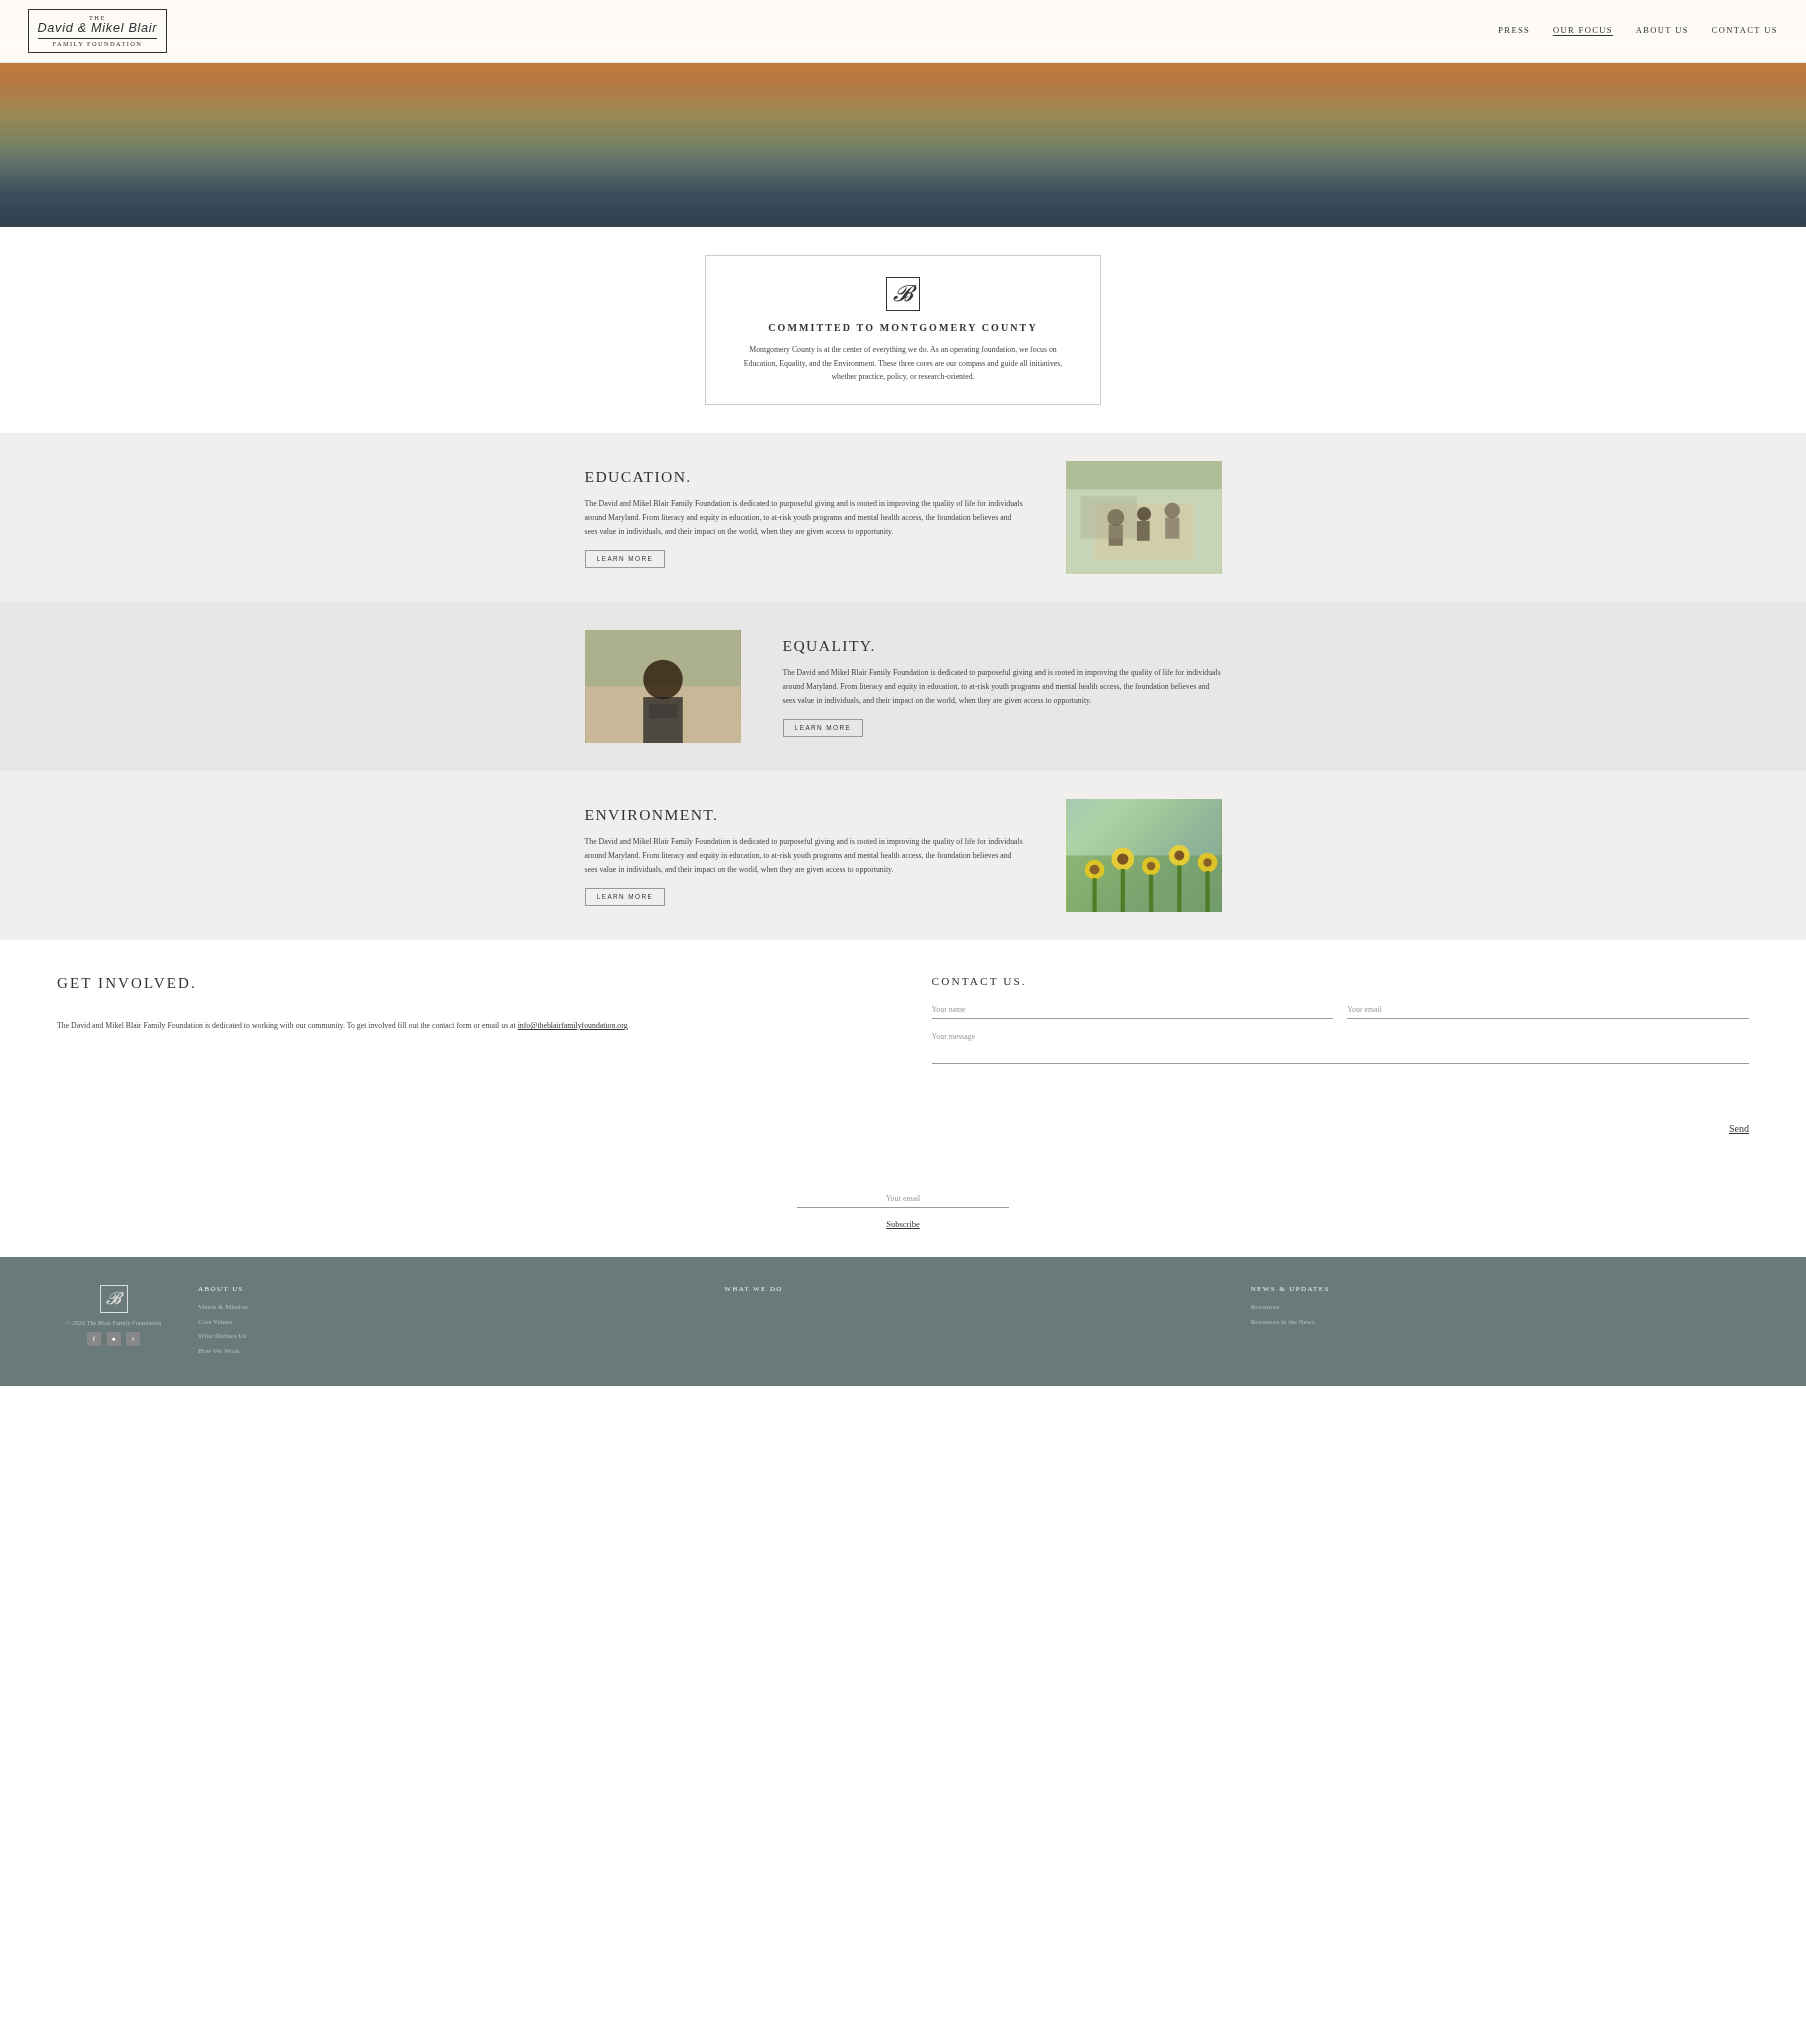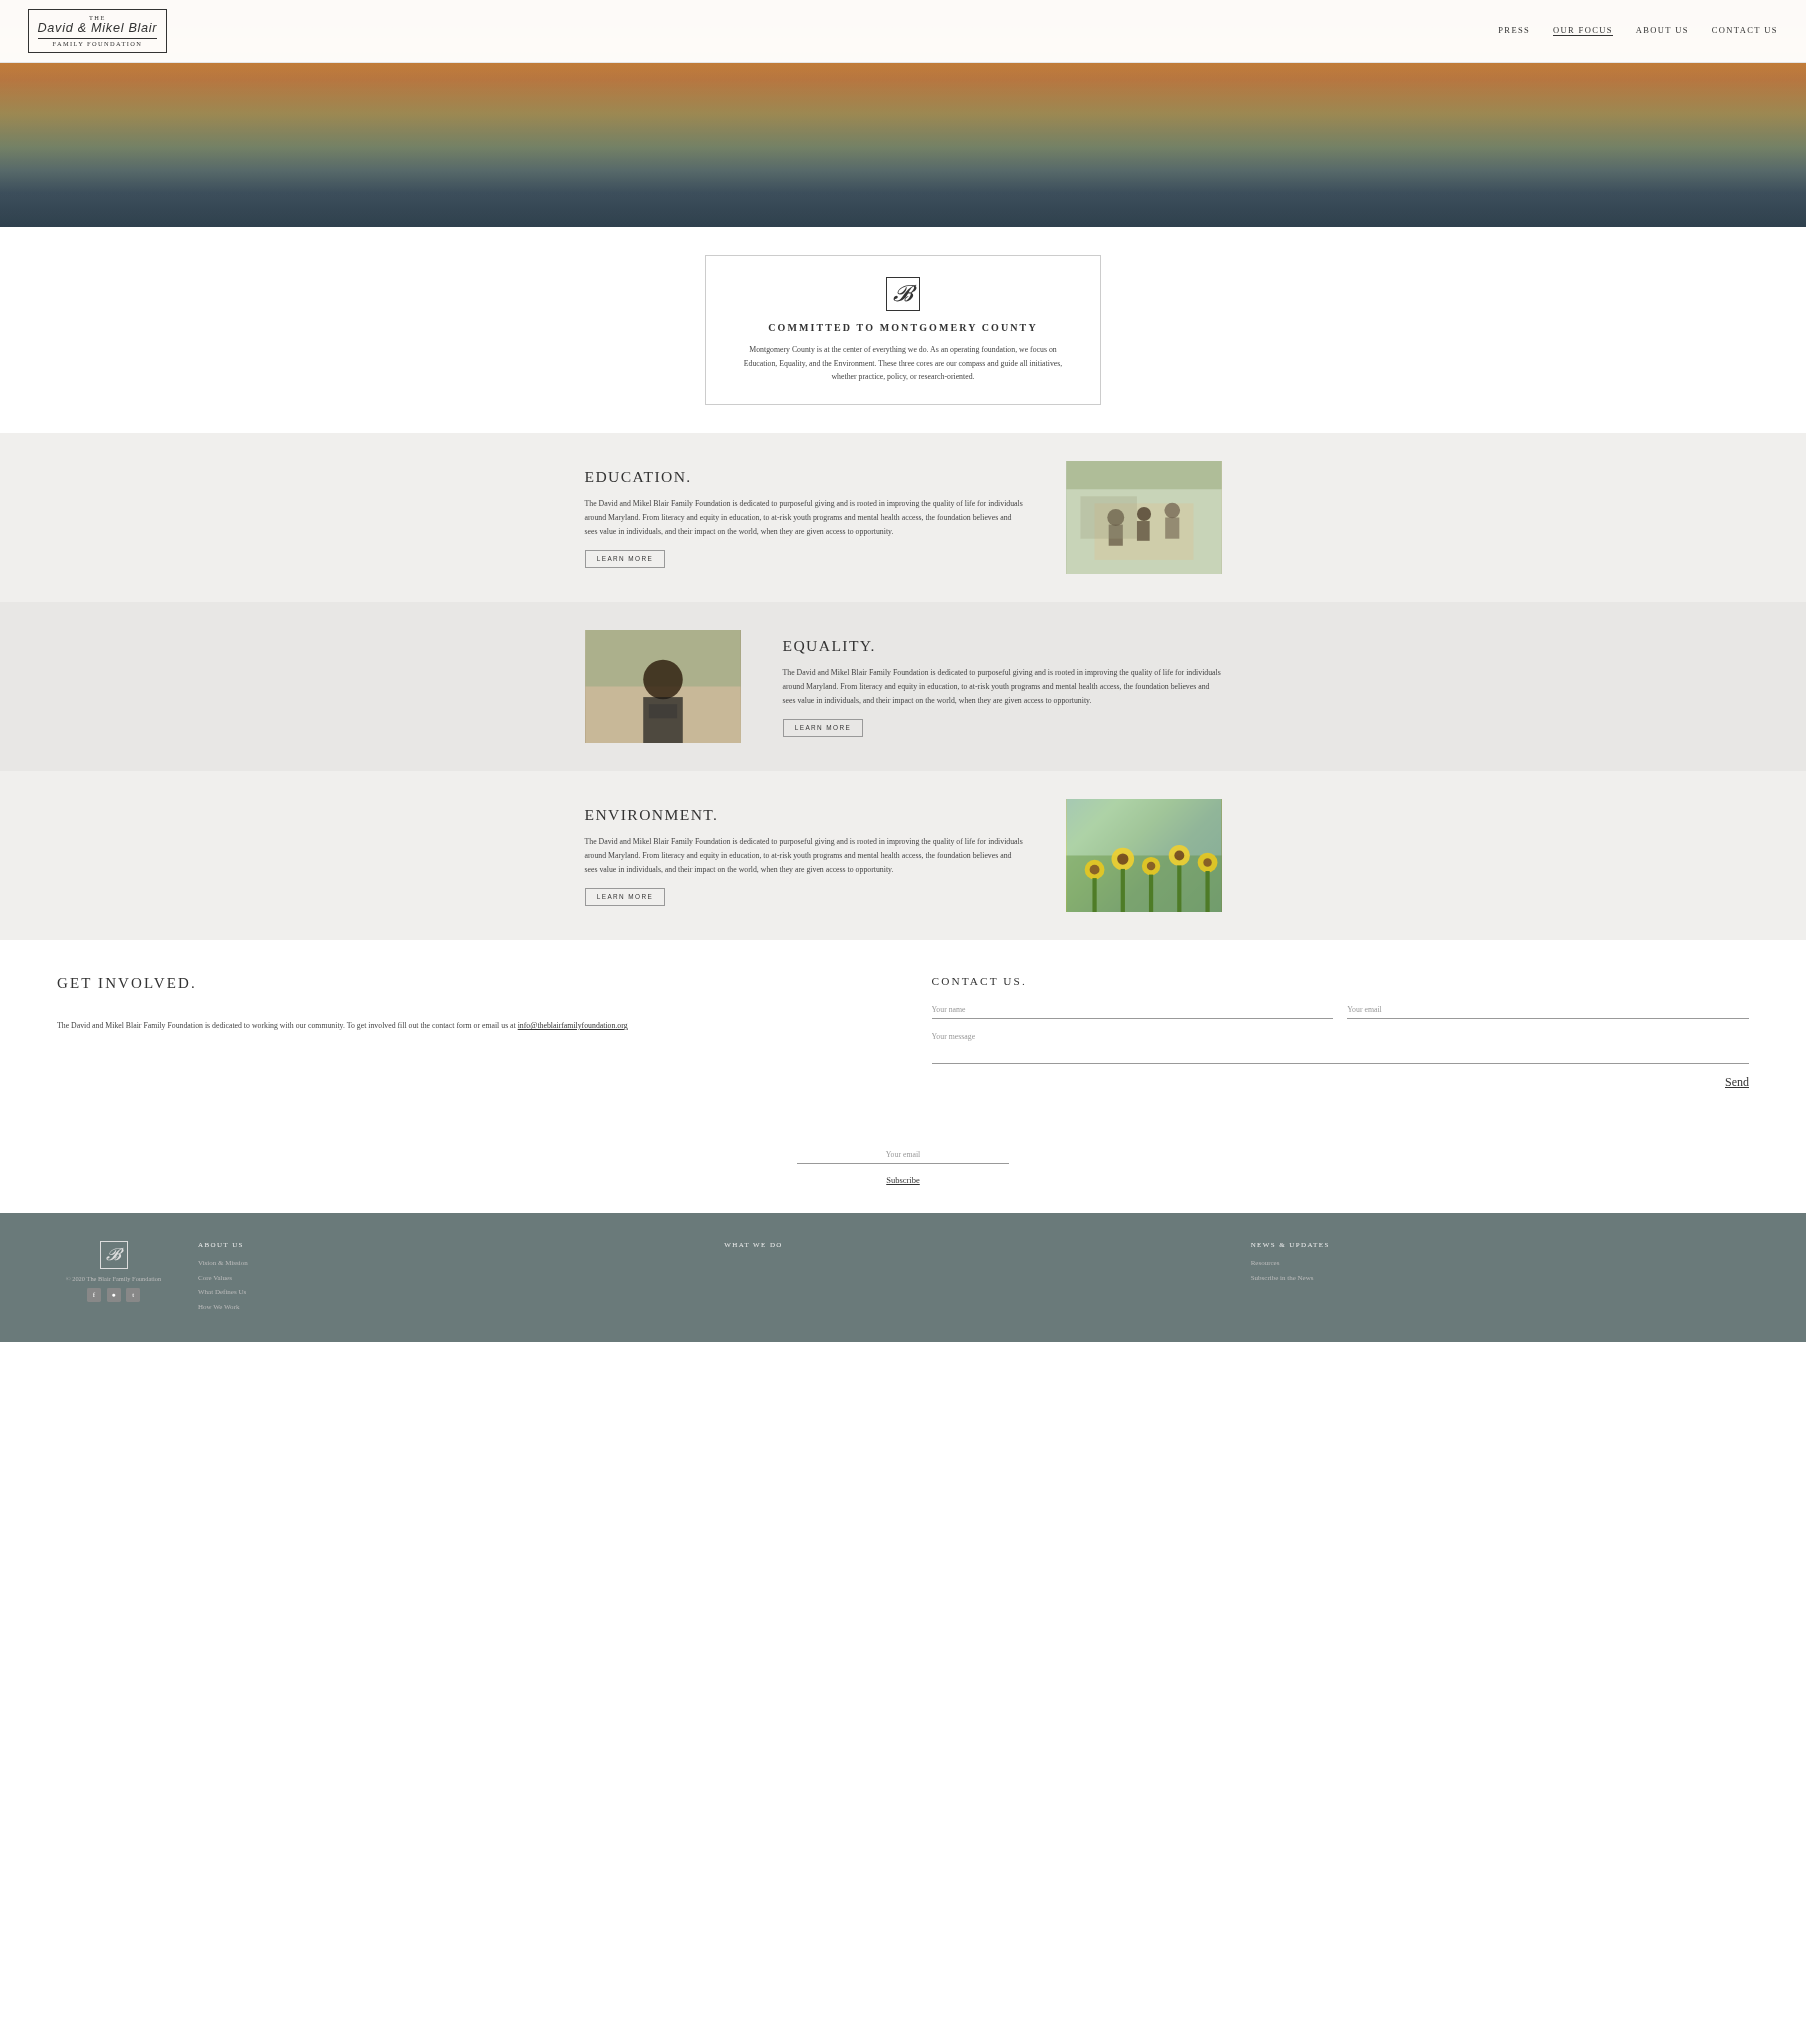--- a/index.html
+++ b/index.html
@@ -131,22 +131,22 @@
     .contact-input::placeholder { color: #999; font-size: 7.8px; }
     .contact-textarea {
       border: none; border-bottom: 0.7px solid #999;
       padding: 4.2px 0; font-size: 7.8px; width: 100%;
       outline: none; font-family: inherit; resize: none;
       margin-bottom: 8.5px;
     }
     .contact-textarea::placeholder { color: #999; font-size: 7.8px; }
     .send-btn {
       float: right; background: transparent; border: none;
-      font-size: 12px; cursor: pointer; font-family: inherit;
-      text-decoration: underline; color: #333;
+      font-size: 10px; cursor: pointer; font-family: inherit;
+      text-decoration: underline; color: #333; margin-top: 48px;
     }
 
     
     .newsletter {
       text-align: center; padding: 21px 57px 28px;
       background: #fff;
     }
     .newsletter h3 {
       font-size: 7.8px; letter-spacing: 2.1px; text-transform: uppercase;
       font-weight: normal; margin-bottom: 11.3px;
@@ -352,17 +352,17 @@
       <li><a href="#">How We Work</a></li>
     </ul>
   </div>
   <div class="footer-col">
     <h4>WHAT WE DO</h4>
   </div>
   <div class="footer-col">
     <h4>NEWS &amp; UPDATES</h4>
     <ul>
       <li><a href="#">Resources</a></li>
-      <li><a href="#">Subscribe in the News</a></li>
+      <li><a href="#">Resources in the News</a></li>
     </ul>
   </div>
 </footer>
 
 
 </body></html>

